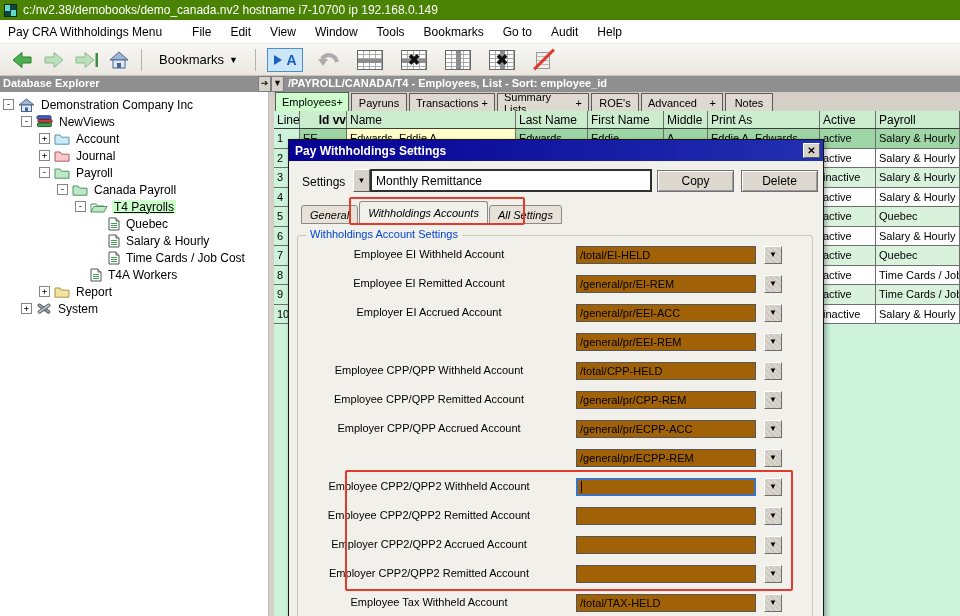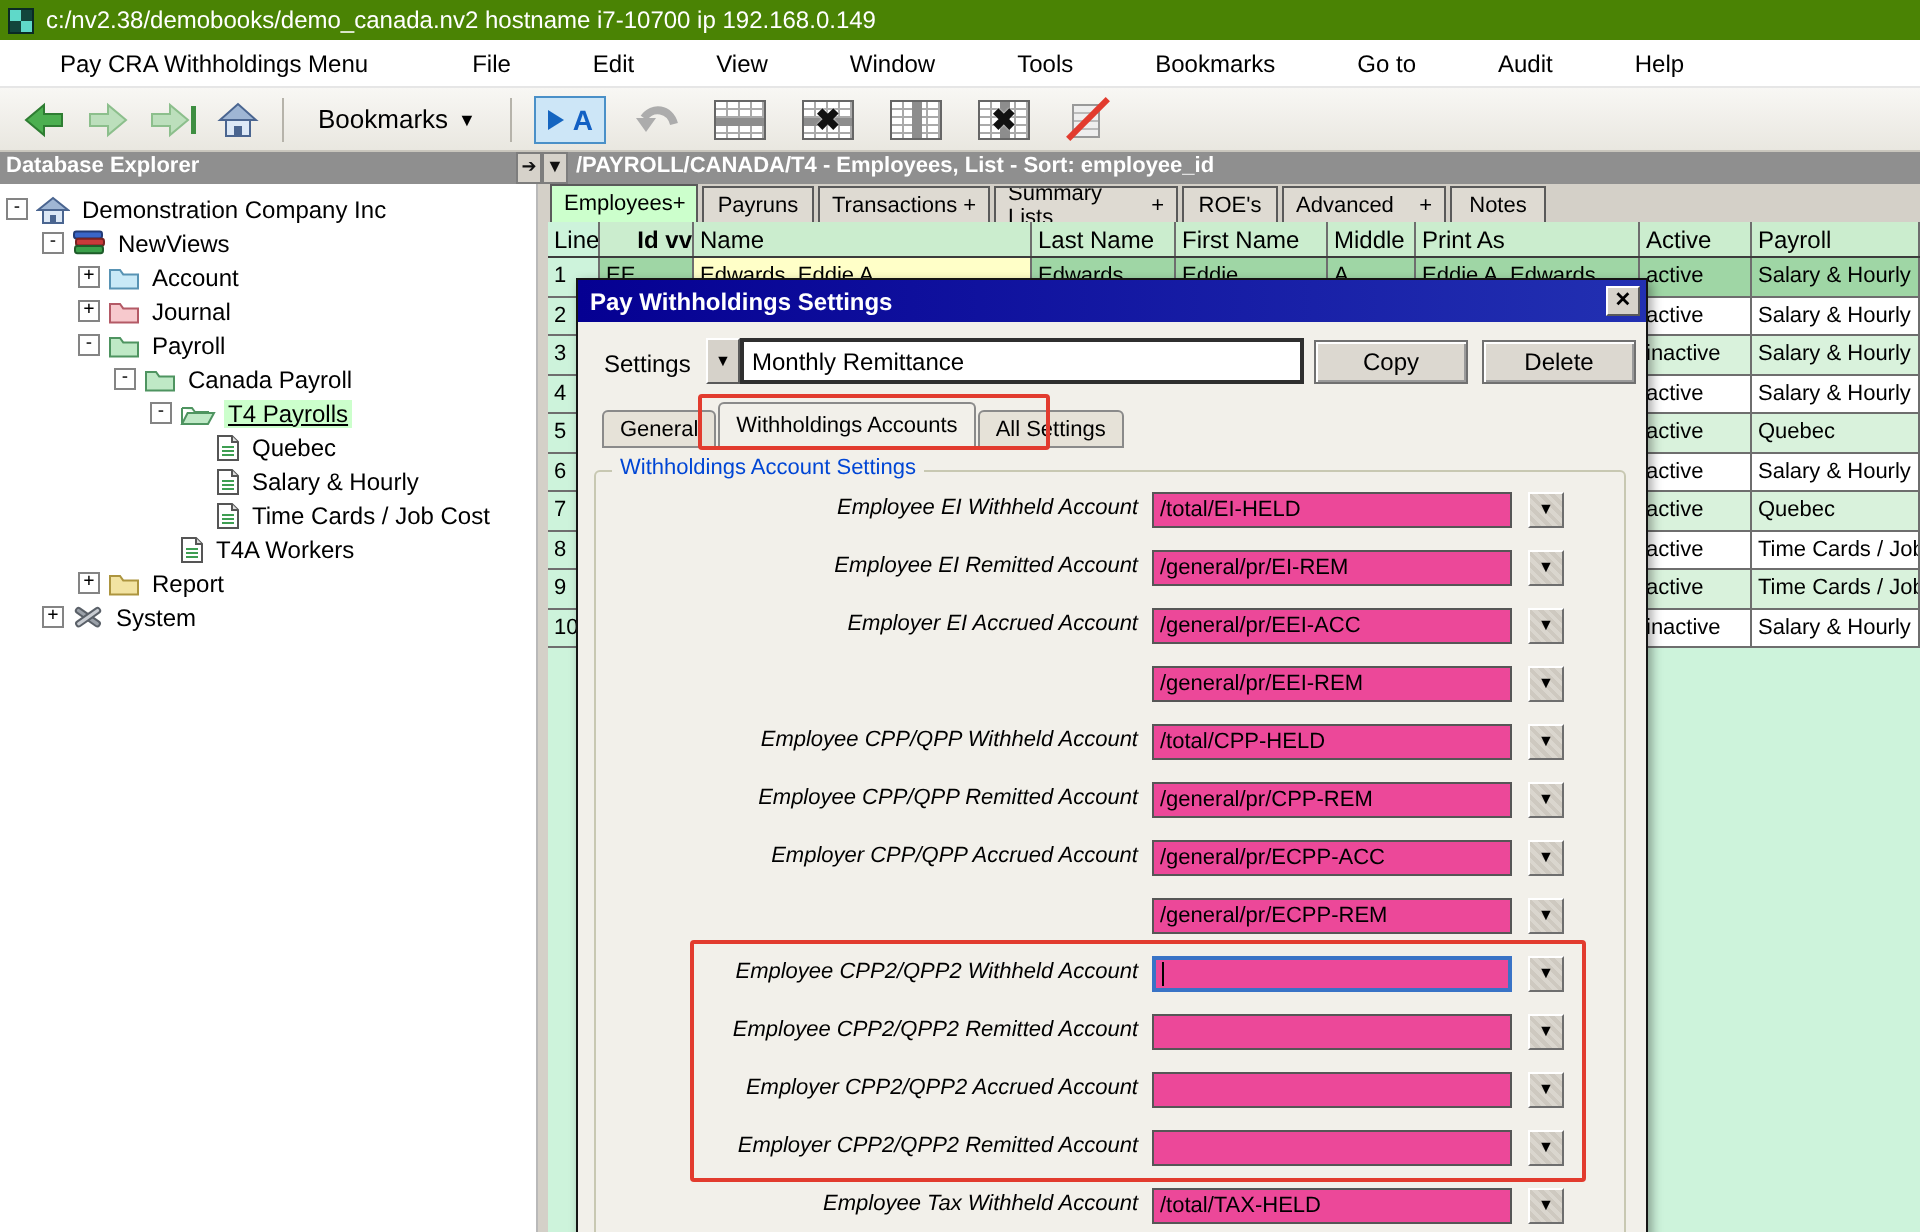--- a/index.html
+++ b/index.html
@@ -8,21 +8,21 @@
 
   
   .titlebar { position:absolute; left:0; top:0; right:0; height:20px; background:var(--titlebar-green,#4A8304);
               color:#fff; display:flex; align-items:center; padding-left:4px; font-size:12px; }
   .app-icon { width:13px; height:13px; margin-right:6px; border:1px solid #0a2a24; flex:none;
               background:conic-gradient(#12453c 25%, #5fd9c9 0 50%, #12453c 0 75%, #5fd9c9 0); }
 
   
   .menubar { position:absolute; top:20px; left:0; right:0; height:24px; background:#fff; border-bottom:1px solid #e6e6e6;
              display:flex; align-items:center; font-size:12px; padding-left:8px; }
-  .mi { margin-right:19px; white-space:nowrap;margin-left:22px; }
+  .mi { margin-right:19px; white-space:nowrap; }
   .mi.first { margin-right:30px; }
 
   
   .toolbar { position:absolute; top:44px; left:0; right:0; height:32px; background:linear-gradient(#f8f7f4,#e9e7e0);
              border-bottom:1px solid #c9c6bd; display:flex; align-items:center; padding-left:6px; }
   .tbtn { display:flex; align-items:center; justify-content:center; margin:0 4px; }
   .tsep { width:1px; height:22px; background:#b6b3aa; margin:0 7px; flex:none; }
   .bookmarks-btn { display:flex; align-items:center; gap:5px; font-size:13px; padding:2px 6px; }
   .runbox { width:36px; height:24px; background:#CDE6F7; border:1px solid #4A90C8; display:flex; align-items:center;
             justify-content:center; gap:3px; }
@@ -81,29 +81,29 @@
                display:flex; align-items:center; padding:0 3px 0 6px; }
   .dlg-close { margin-left:auto; width:17px; height:15px; background:#D6D2CA; border:1px solid;
                border-color:#fff #5a5a5a #5a5a5a #fff; font-size:10px; font-weight:bold; line-height:13px; text-align:center; color:#000; }
   .dlg-settings-label { position:absolute; left:13px; top:35px; font-size:12px; }
   .sdd { position:absolute; left:64px; top:29px; width:17px; height:23px; background:#D6D2CA; border:1px solid;
          border-color:#fff #5a5a5a #5a5a5a #fff; font-size:8px; text-align:center; line-height:21px; color:#000; }
   .sinput { position:absolute; left:81px; top:29px; width:282px; height:23px; background:#fff; border:2px solid #2f2f2f;
             font-size:12px; padding-left:4px; font-family:inherit; }
   .wbtn { position:absolute; top:30px; height:22px; background:#DCD8D0; border:1px solid #707070;
           box-shadow:inset 1px 1px 0 #fff, inset -1px -1px 0 #9a9a9a; font-size:12px; text-align:center; line-height:20px; }
-  .dtabs { position:absolute; top:61px; left:12px; display:flex; align-items:flex-end; }
+  .dtabs { position:absolute; top:61px; left:12px; display:flex; align-items:flex-end;font-style:italic; }
   .dtab { height:19px; background:#E6E2D8; border:1px solid #8a8a8a; border-radius:3px 3px 0 0; font-size:11px;
           padding:0 8px; display:flex; align-items:center; margin-right:1px; }
   .dtab.active { height:23px; background:#F2F0EA; border-bottom:1px solid #F2F0EA; z-index:2; }
   .fieldset { position:absolute; left:8px; top:95px; width:516px; height:560px; border:1px solid #C8C8B2; border-radius:3px; }
   .legend { position:absolute; left:17px; top:88px; background:#F2F0EA; padding:0 4px; color:var(--legend-blue,#0046D5); font-size:11px; z-index:3; }
   .frow { position:absolute; left:0; width:100%; height:18px; }
-  .flabel { position:absolute; left:0; top:2px; width:280px; text-align:right; font-size:11px; color:#000; white-space:nowrap;font-style:italic; }
-  .finput { position:absolute; left:287px; top:0; width:180px; height:18px; background:#ec4899; border:1px solid #565656;
+  .flabel { position:absolute; left:0; top:2px; width:280px; text-align:center; font-size:11px; color:#000; white-space:nowrap; }
+  .finput { position:absolute; left:287px; top:0; width:180px; height:18px; background:#a16207; border:1px solid #565656;
             font-size:11px; padding-left:3px; font-family:inherit; }
   .finput.focused { border:2px solid #3973C6; }
   .caret { position:absolute; left:292px; top:3px; width:1px; height:12px; background:#000; }
   .fdd { position:absolute; left:475px; top:0; width:18px; height:18px; border:1px solid; border-color:#fff #6e6e6e #6e6e6e #fff;
          background:repeating-linear-gradient(45deg,#DAD6CE 0 2px,#CEC9C0 2px 4px); font-size:8px; text-align:center; line-height:16px; color:#000; }
   .red-box { position:absolute; border:2px solid var(--annotation-red,#E23B2E); border-radius:2px; z-index:40; pointer-events:none; }
 </style>
 </head>
 <body>
 

